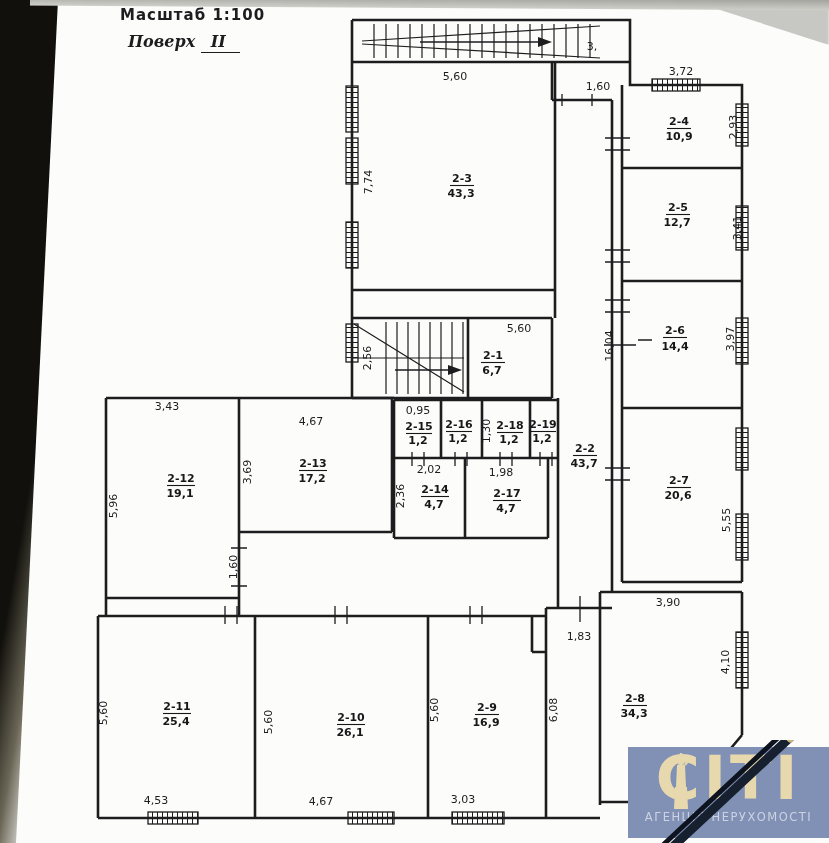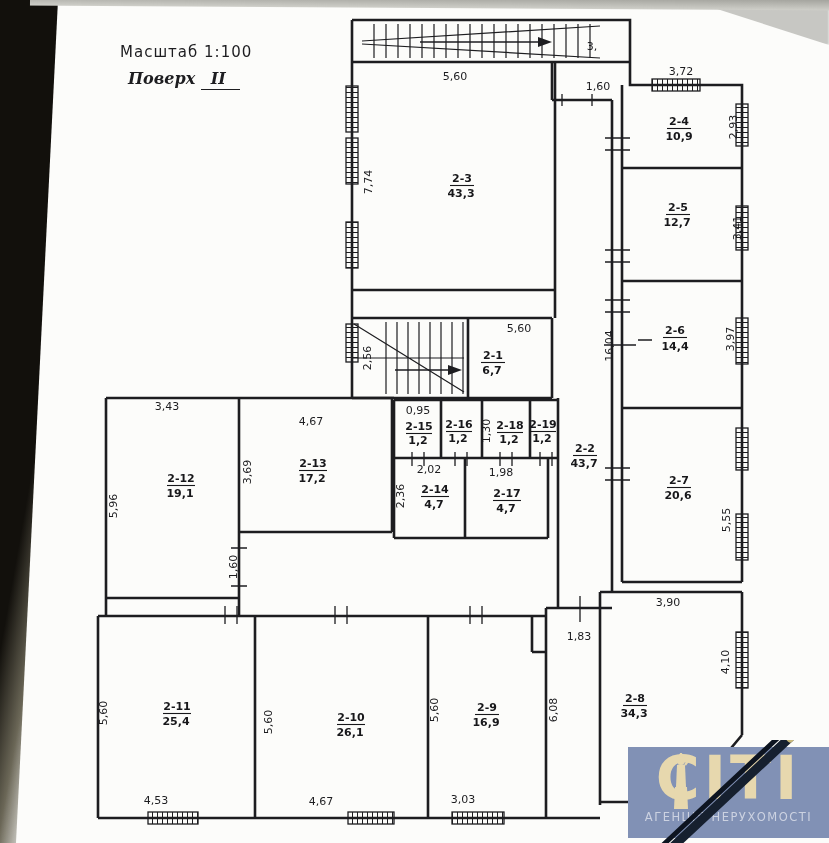--- a/index.html
+++ b/index.html
@@ -9,21 +9,21 @@
   .edge-left{position:absolute;left:0;top:0;width:60px;height:843px;
     background:linear-gradient(100deg,#12100c 0 55%,#6b6757 70%,rgba(160,157,140,0) 85%);
     clip-path:polygon(0 0,58px 0,16px 100%,0 100%);filter:blur(.6px);z-index:5;}
   .edge-top{position:absolute;left:30px;top:-5px;width:799px;height:13px;
     background:linear-gradient(#9a9a94,#cfcfc9);transform:rotate(.35deg);
     filter:blur(.7px);z-index:5;}
   .edge-corner{position:absolute;right:0;top:0;width:140px;height:45px;
     background:#c7c7c3;clip-path:polygon(100% 0,0 0,100% 100%);
     filter:blur(1px);z-index:4;}
   .header{position:absolute;left:120px;top:6px;z-index:3;color:#1d1d20;}
-  .scale{font-size:15px;font-weight:normal;letter-spacing:1px;margin-top:37px;}
+  .scale{font-size:15px;font-weight:bold;letter-spacing:1px;}
   .floor{font-family:"DejaVu Serif",serif;font-style:italic;font-weight:bold;
          font-size:16px;margin-top:8px;margin-left:8px;}
   .floor .num{border-bottom:1.5px solid #1d1d20;padding:0 14px 1px 10px;}
   svg{position:absolute;left:0;top:0;z-index:2;}
   svg text{font-family:"DejaVu Sans",sans-serif;font-size:11px;fill:#17171a;}
   text.rid,text.rarea{font-weight:bold;text-anchor:middle;}
   text.dim{text-anchor:middle;fill:#1c1c1f;}
   .logo{position:absolute;left:628px;top:747px;width:201px;height:91px;
     background:#8191b5;z-index:6;display:flex;flex-direction:column;
     align-items:center;justify-content:flex-start;overflow:hidden;}

